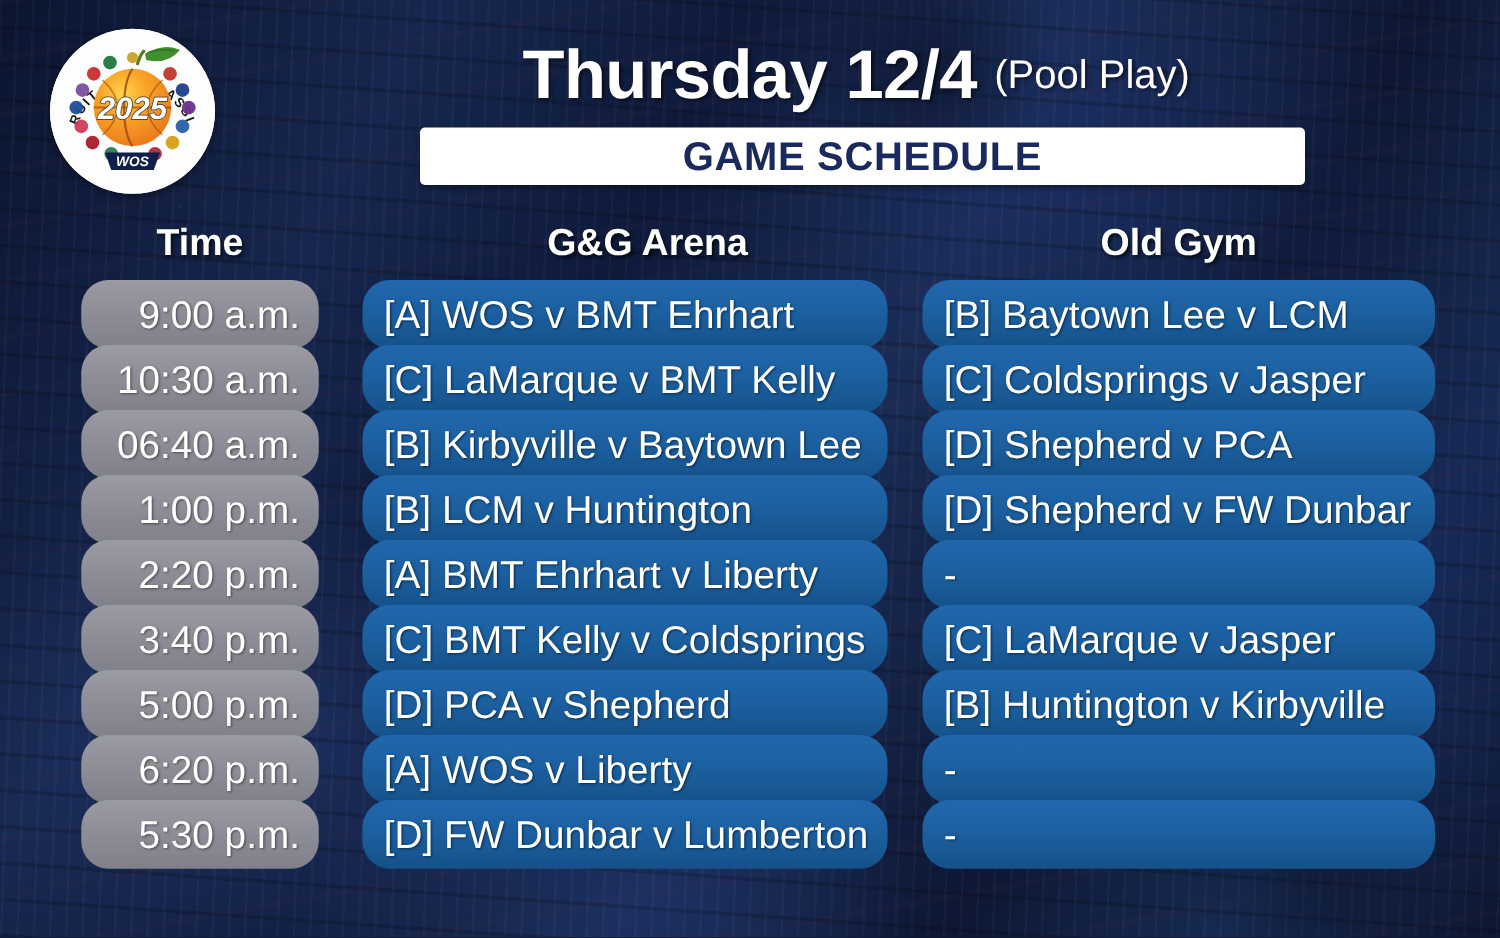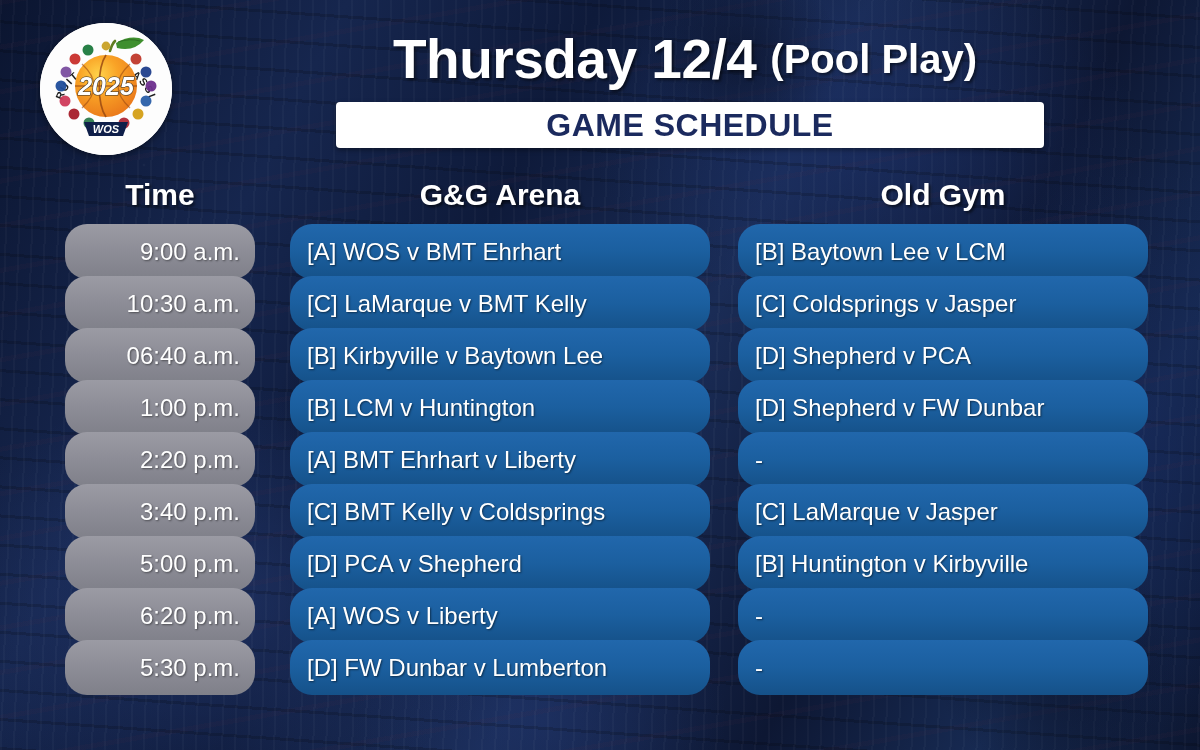--- a/index.html
+++ b/index.html
@@ -76,22 +76,22 @@
   }
   #headline .main {
     font-size: 55px;
     font-weight: bold;
     color: #ffffff;
     letter-spacing: -0.5px;
     text-shadow: 2px 2px 3px rgba(0,0,0,0.55);
     font-stretch: condensed;
   }
   #headline .sub {
-    font-size: 40px;
-    font-weight: bold;
+    font-size: 32px;
+    font-weight: normal;
     color: #ffffff;
     margin-left: 14px;
     text-shadow: 2px 2px 3px rgba(0,0,0,0.5);
   }
 
   
   #banner {
     position: absolute;
     left: 336px;
     top: 102px;
@@ -128,37 +128,37 @@
     position: absolute;
     top: 0;
     font-size: 30px;
     font-weight: bold;
     color: #ffffff;
     text-shadow: 2px 2px 3px rgba(0,0,0,0.6);
     text-align: center;
     white-space: nowrap;
   }
   .hdr-time  { left: 65px;  width: 190px; }
-  .hdr-gg    { left: 290px; width: 420px; }
+  .hdr-gg    { left: 308px; width: 420px; }
   .hdr-og    { left: 738px; width: 410px; }
 
   .rows { position: relative; }
   .row {
     position: relative;
     height: 52px;
   }
   .pill {
     position: absolute;
     top: 0;
     height: 55px;
     border-radius: 22px;
     display: flex;
     align-items: center;
     box-sizing: border-box;
-    font-size: 24px;
+    font-size: 31px;
     color: #ffffff;
     white-space: nowrap;
     overflow: hidden;
   }
   .pill-time {
     left: 65px;
     width: 190px;
     justify-content: flex-end;
     padding-right: 15px;
     background: linear-gradient(180deg, #9b9ba4 0%, #8d8d97 48%, #7f8089 100%);

